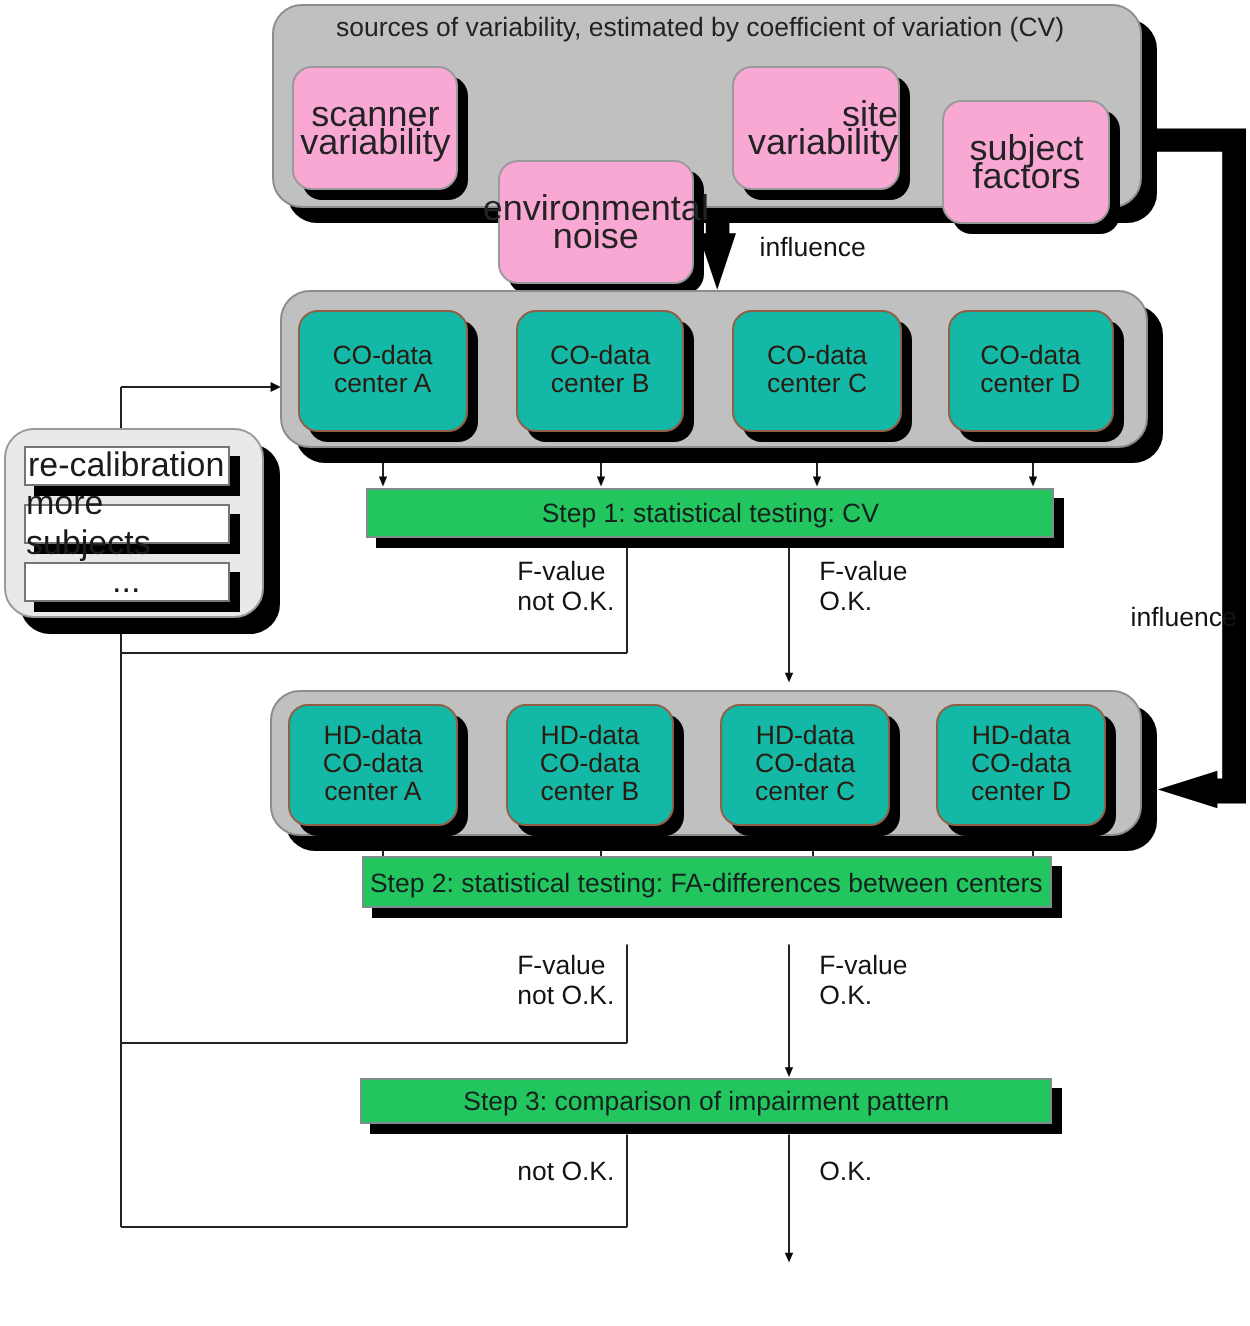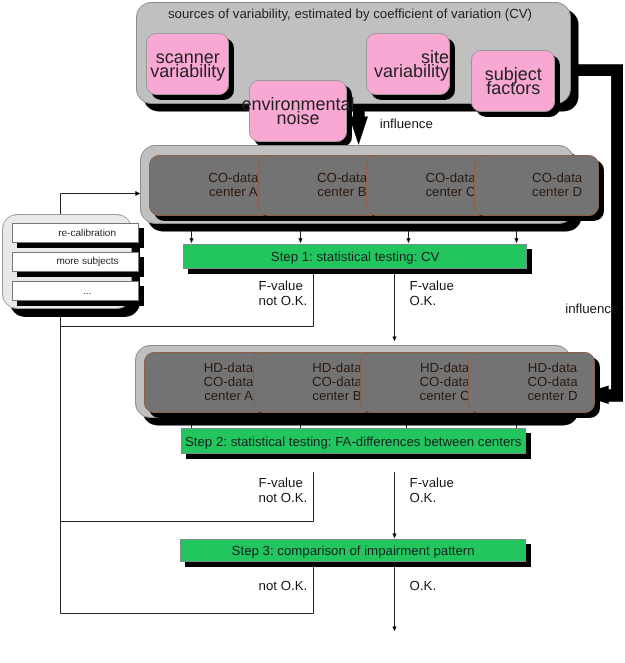--- a/index.html
+++ b/index.html
@@ -6,29 +6,29 @@
      -webkit-font-smoothing:antialiased;text-rendering:geometricPrecision;}
 #stage{position:relative;width:625px;height:663px;background:#fff;}
 svg.ov{position:absolute;left:0;top:0;width:625px;height:663px;}
 .grp{position:absolute;background:#c0c0c0;border:1px solid #8c8c8c;border-radius:15px;
      box-shadow:7.5px 7.5px 0 0 #000;}
 .grp-title{position:absolute;text-align:center;font-size:13.25px;color:#232323;}
 .cell{position:absolute;border:1px solid #9a9a9a;border-radius:10px;box-shadow:5px 5px 0 0 #000;
       display:flex;flex-direction:column;align-items:center;justify-content:center;
       text-align:center;line-height:14.3px;}
 .gcell{background:#f9a8d4;color:#232323;font-size:18px;}
-.ocell{background:#737373;border-color:#8f6046;color:#2a1a10;font-size:13.25px;padding-left:42px;}
+.ocell{background:#14b8a6;border-color:#8f6046;color:#2a1a10;font-size:13.25px;}
 .bar{position:absolute;border:1px solid #7d8d8d;box-shadow:5px 5px 0 0 #000;
      display:flex;align-items:center;justify-content:center;font-size:13.25px;color:#15201f;}
 .blue{background:#22c55e;}
 .green{background:#bedc8b;border-color:#7d9a5c;color:#1a2410;}
 .lbox{position:absolute;background:#e9e9e9;border:1px solid #9a9a9a;border-radius:15px;
       box-shadow:8px 8px 0 0 #000;}
 .lcell{position:absolute;background:#fff;border:1px solid #767676;box-shadow:5px 5px 0 0 #000;
-       display:flex;align-items:center;justify-content:center;font-size:10px;color:#1b1b1b;padding-left:24px;}
+       display:flex;align-items:center;justify-content:center;font-size:17px;color:#1b1b1b;}
 .lbl{position:absolute;font-size:13.25px;color:#131313;white-space:pre;line-height:13.9px;margin-left:10px;}
 
 </style></head><body>
 
 <div id="stage">
 <svg class="ov" viewBox="0 0 625 663">
 <path fill="#000" stroke="none" d="M352.9,101.0 L364.7,101.0 L364.7,116.6 L368.0,116.6 L358.6,144.9 L349.1,116.6 L352.9,116.6 Z"></path>
 <path fill="#000" stroke="none" d="M572.0,64.2 L623.0,64.2 L623.0,401.7 L608.7,401.7 L608.7,404.1 L578.9,394.7 L608.7,385.4 L608.7,389.3 L611.1,389.3 L611.1,75.9 L572.0,75.9 Z"></path>
 <g stroke="#222" stroke-width="1.0" fill="none">
 <path d="M60.5,193.5 L60.5,613.5"></path>

